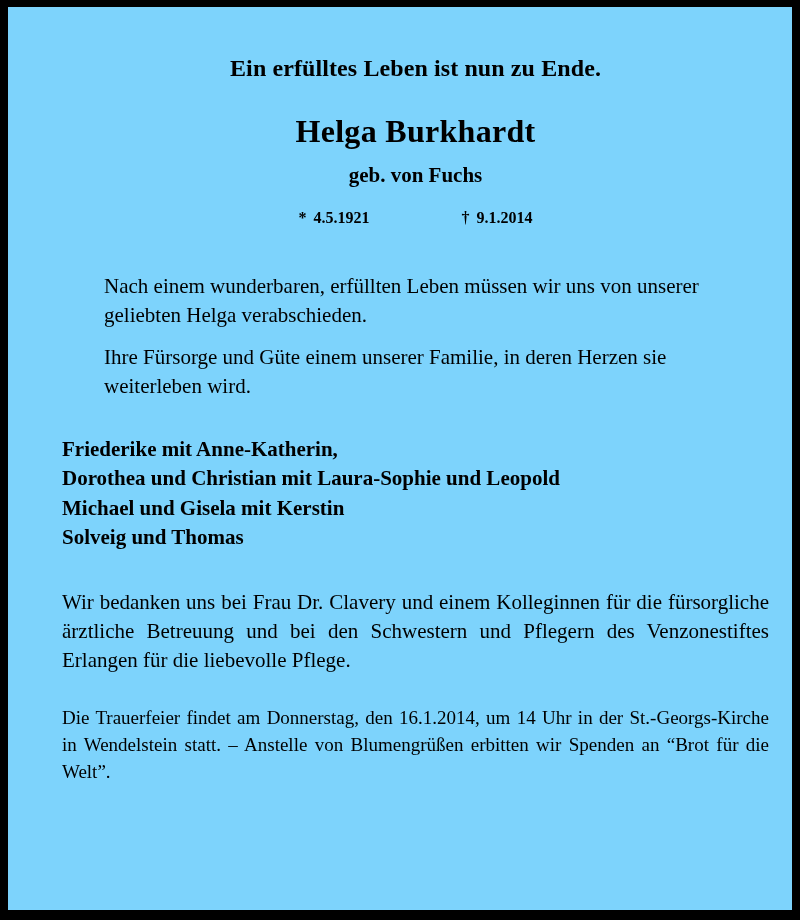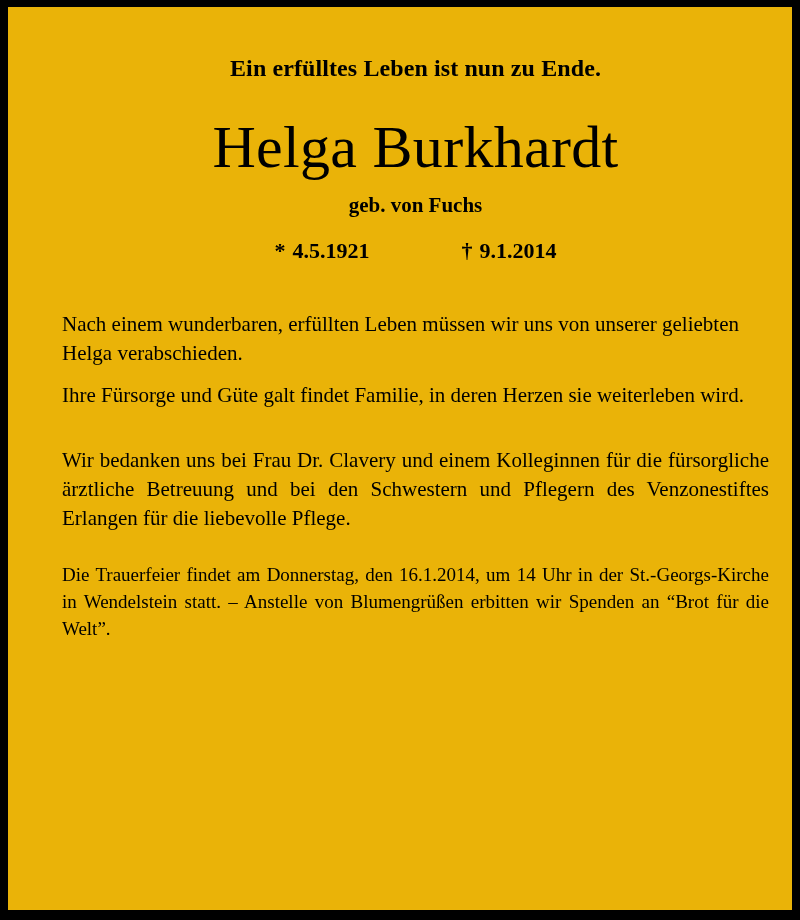--- a/index.html
+++ b/index.html
@@ -25,67 +25,68 @@
     border-left: 8px solid #000000;
     border-right: 8px solid #000000;
     border-bottom: 10px solid #000000;
     background: #ffffff;
   }
 
   .notice-inner {
     box-sizing: border-box;
     width: 100%;
     height: 100%;
-    background: #eab308;
+    background: #7dd3fc;
     padding: 0 23px 0 54px;
     position: relative;
   }
 
   
   .header-block {
     text-align: center;
   }
   .lead-line {
     font-size: 24px;
     font-weight: bold;
     letter-spacing: 0.1px;
     padding-top: 48px;
     line-height: 1.1;
   }
   .deceased-name {
-    font-size: 60px;
-    font-weight: normal;
+    font-size: 32px;
+    font-weight: bold;
     line-height: 1.1;
     margin-top: 33px;
     letter-spacing: 0.3px;
   }
   .maiden-name {
     font-size: 21px;
     font-weight: bold;
     margin-top: 14px;
     line-height: 1.1;
   }
   .dates-row {
-    font-size: 22px;
+    font-size: 16px;
     font-weight: bold;
     margin-top: 22px;
     line-height: 1.1;
     display: flex;
     justify-content: center;
     align-items: center;
   }
   .date-birth { display: inline-block; }
   .date-death { display: inline-block; margin-left: 92px; }
   .sym { display: inline-block; margin-right: 7px; }
 
   
   .body-block {
     margin-top: 46px;
     font-size: 21px;
     line-height: 1.38;
+    margin-left: 42px;
   }
   .body-para {
     margin: 0 0 13px 0;
     text-align: left;
   }
   .body-para:last-child { margin-bottom: 0; }
 
   
   .signature-block {
     margin-top: 34px;
@@ -139,24 +140,30 @@
       <div class="maiden-name">geb. von Fuchs</div>
 
       <div class="dates-row">
         <span class="date-birth"><span class="sym">*</span><span>4.5.1921</span></span>
         <span class="date-death"><span class="sym">†</span><span>9.1.2014</span></span>
       </div>
     </div>
 
     <div class="body-block">
       <p class="body-para">Nach einem wunderbaren, erfüllten Leben müssen wir uns von unserer geliebten Helga verabschieden.</p>
-      <p class="body-para">Ihre Fürsorge und Güte galt findet Familie, in deren Herzen sie weiterleben wird.</p>
+      <p class="body-para">Ihre Fürsorge und Güte einem unserer Familie, in deren Herzen sie weiterleben wird.</p>
     </div>
 
     <div class="signature-block">
+      <ul class="family-list">
+        <li>Friederike mit Anne-Katherin,</li>
+        <li>Dorothea und Christian mit Laura-Sophie und Leopold</li>
+        <li>Michael und Gisela mit Kerstin</li>
+        <li>Solveig und Thomas</li>
+      </ul>
     </div>
 
     <div class="thanks-block">
       <p>Wir bedanken uns bei Frau Dr. Clavery und einem Kolleginnen für die fürsorgliche ärztliche Betreuung und bei den Schwestern und Pflegern des Venzonestiftes Erlangen für die liebevolle Pflege.</p>
     </div>
 
     <div class="footer-block">
       <p>Die Trauerfeier findet am Donnerstag, den 16.1.2014, um 14 Uhr in der St.-Georgs-Kirche in Wendelstein statt. – Anstelle von Blumengrüßen erbitten wir Spenden an “Brot für die Welt”.</p>
     </div>
 

